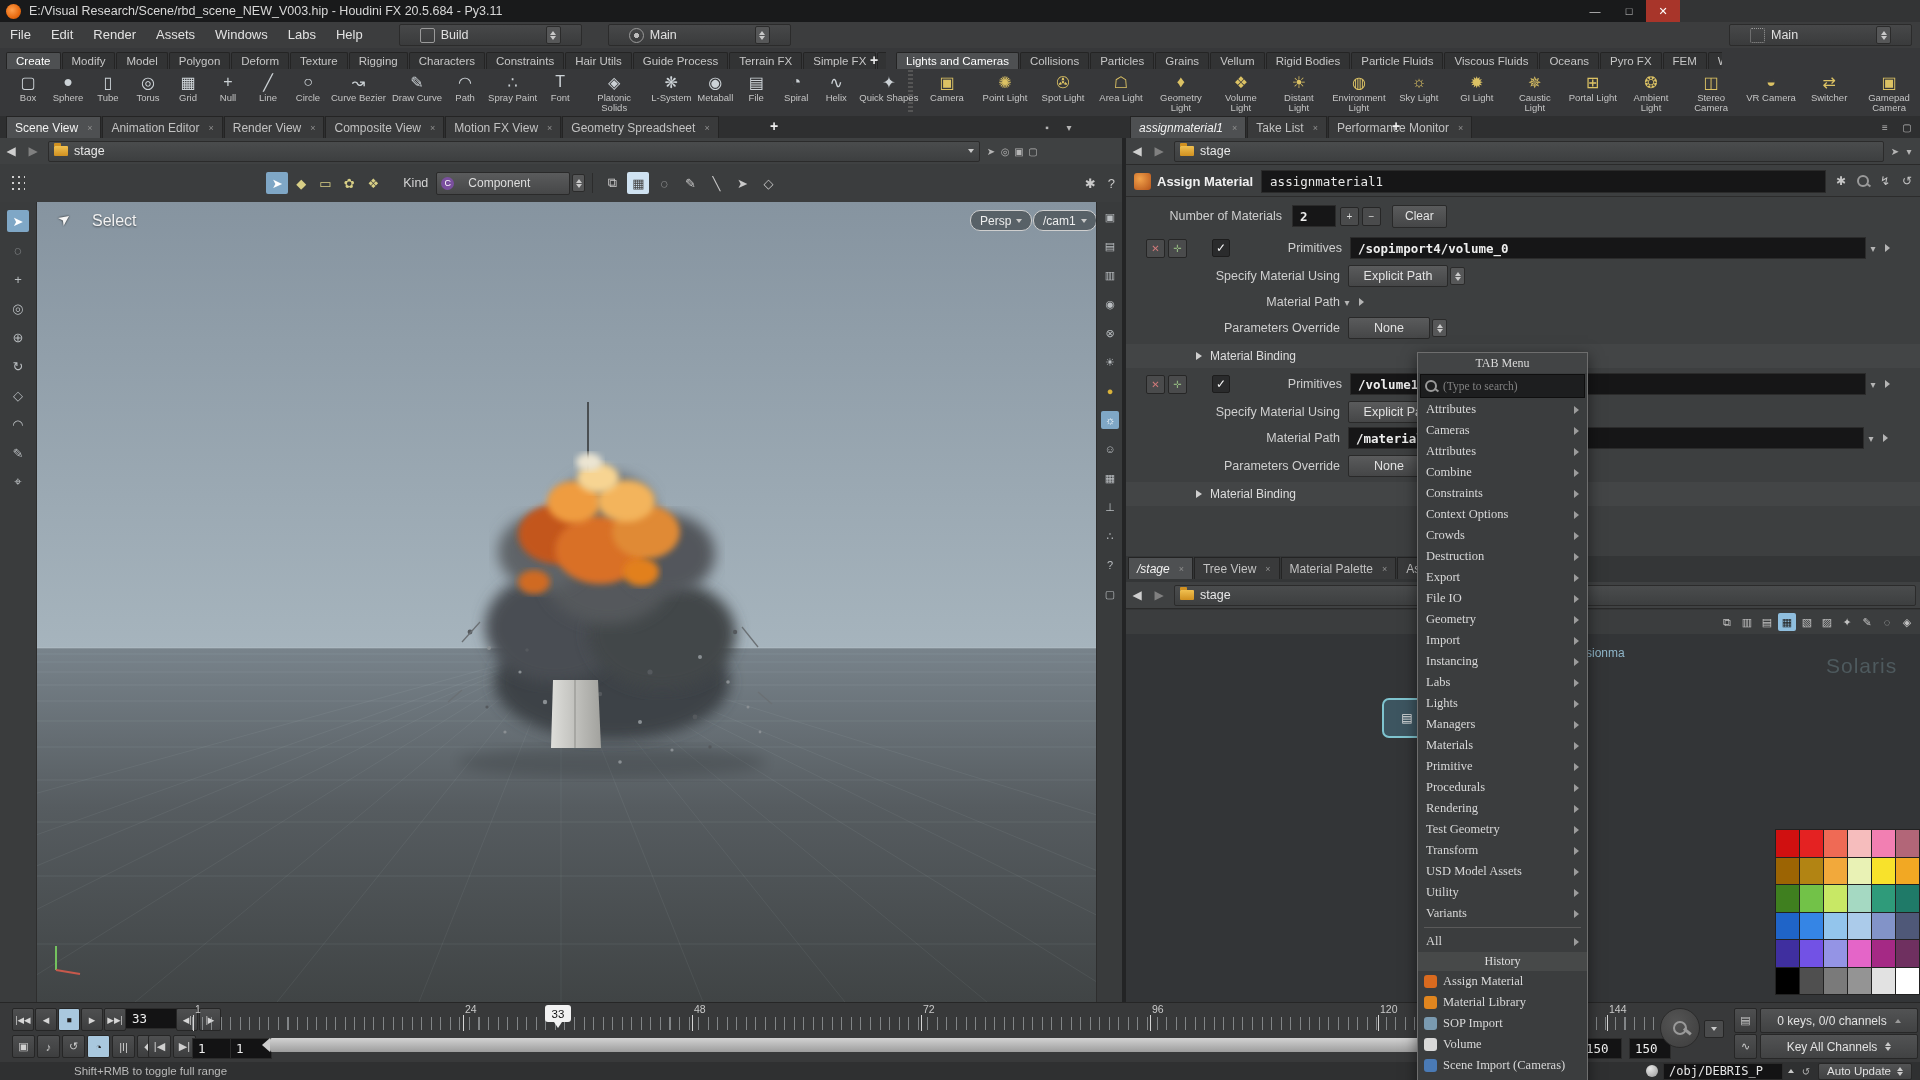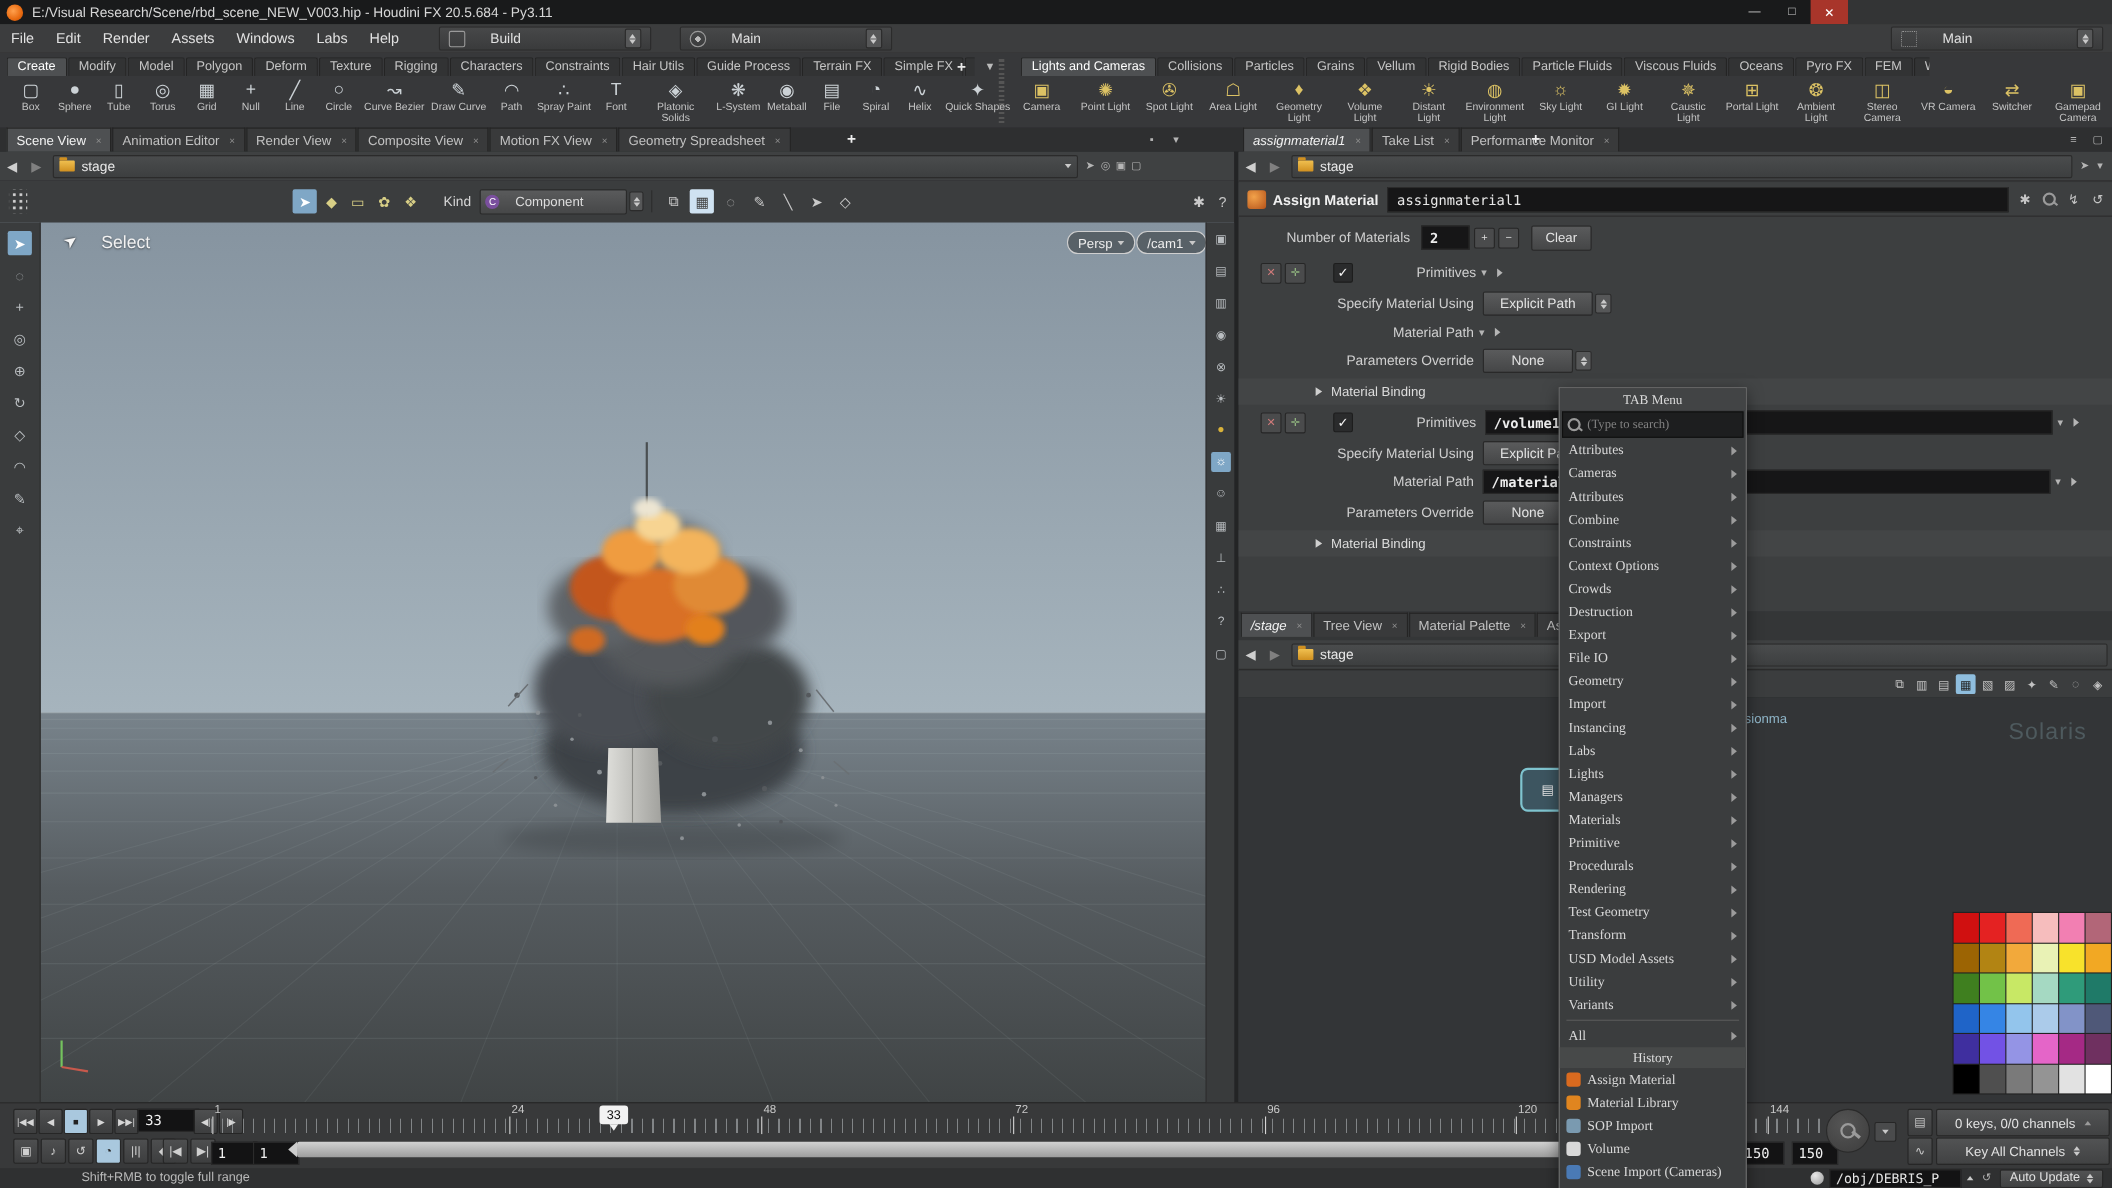--- a/index.html
+++ b/index.html
@@ -10,21 +10,21 @@
   .titlebar{position:absolute;left:0;top:0;width:1680px;height:22px;background:#191a1b;display:flex;align-items:center;}
   .hlogo{width:15px;height:15px;border-radius:50%;background:radial-gradient(circle at 40% 40%,#ffa04d,#e86a10 60%,#b34a08);margin:0 8px 0 6px;
          display:flex;align-items:center;justify-content:center;color:#fff;font-size:10px;font-weight:bold;}
   .title-text{color:#d8d8d8;font-size:12.5px;}
   .winbtns{margin-left:auto;display:flex;height:22px;}
   .winbtn{width:34px;height:22px;display:flex;align-items:center;justify-content:center;color:#ccc;font-size:11px;}
   .winbtn.close{background:#a8352a;color:#fff;}
   
   .menubar{position:absolute;left:0;top:22px;width:1920px;height:26px;background:#3c3d3e;display:flex;align-items:center;border-bottom:1px solid #2a2a2a;}
   .menu-item{padding:0 10px;color:#e2e2e2;font-size:13px;line-height:26px;}
-  .selector{display:flex;align-items:center;height:20px;background:linear-gradient(#474849,#3a3b3c);border:1px solid #2b2b2b;border-radius:2px;margin-left:26px;padding:0 8px;gap:17px;}
+  .selector{display:flex;align-items:center;height:20px;background:linear-gradient(#474849,#3a3b3c);border:1px solid #2b2b2b;border-radius:2px;margin-left:26px;padding:0 20px;}
   .selector .sel-icon{width:13px;height:13px;border:1px solid #9a9a9a;border-radius:2px;margin-right:6px;}
   .selector .sel-icon.round{border-radius:50%;background:radial-gradient(circle,#bbb 25%,transparent 28%);}
   .selector .sel-label{width:105px;color:#e0e0e0;font-size:12.5px;}
   .spin{width:13px;height:16px;background:#565758;border:1px solid #2b2b2b;border-radius:2px;display:flex;flex-direction:column;align-items:center;justify-content:center;gap:1px;}
   .tri-u{width:0;height:0;border-left:3px solid transparent;border-right:3px solid transparent;border-bottom:4px solid #c9c9c9;}
   .tri-d{width:0;height:0;border-left:3px solid transparent;border-right:3px solid transparent;border-top:4px solid #c9c9c9;}
   .tri-r{width:0;height:0;border-top:4px solid transparent;border-bottom:4px solid transparent;border-left:5px solid #b5b5b5;}
   
   .shelf{position:absolute;left:0;top:48px;width:1920px;height:68px;background:#37383a;}
   .shelf-tabs{position:absolute;left:6px;top:4px;height:17px;display:flex;align-items:flex-end;}
@@ -225,21 +225,21 @@
         <span class="stab li-root">Constraints</span>
         <span class="stab li-root">Hair Utils</span>
         <span class="stab li-root">Guide Process</span>
         <span class="stab li-root">Terrain FX</span>
         <span class="stab li-root">Simple FX</span>
         <span class="stab li-root">Volume</span>
       </div>
     <span class="shelf-plus" style="position:absolute;left:862px;top:4px">+</span>
     <span class="shelf-overflow">▼</span>
     <div class="shelf-vdiv"></div>
-    <div class="shelf-tabs" style="left:928px;width:826px;overflow:hidden">
+    <div class="shelf-tabs" style="left:896px;width:826px;overflow:hidden">
 
     <span class="stab li-root active">Lights and Cameras</span>
         <span class="stab li-root">Collisions</span>
         <span class="stab li-root">Particles</span>
         <span class="stab li-root">Grains</span>
         <span class="stab li-root">Vellum</span>
         <span class="stab li-root">Rigid Bodies</span>
         <span class="stab li-root">Particle Fluids</span>
         <span class="stab li-root">Viscous Fluids</span>
         <span class="stab li-root">Oceans</span>
@@ -746,20 +746,21 @@
       <span class="sqbtn" style="margin-left:4px">+</span>
       <span class="sqbtn">−</span>
       <span class="btn" style="margin-left:8px">Clear</span>
     </div>
 
     <div class="prow" style="left:0;top:98px;width:794px">
       <span class="sqbtn" style="margin-left:20px;color:#d07a7a">✕</span>
       <span class="sqbtn" style="color:#8fb37e">✛</span>
       <span class="checkbx" style="margin-left:22px">✓</span>
       <span class="plabel" style="width:112px">Primitives</span>
+      <span class="pfield" style="width:500px;margin-left:8px">/sopimport4/volume_0</span>
       <span class="mini-ic">▾</span>
       <span class="mini-ic">
           <i class="tri-r"></i>
         </span>
     </div>
     <div class="prow" style="left:0;top:126px;width:794px">
       <span class="plabel" style="width:214px">Specify Material Using</span>
       <span class="dd" style="width:98px;margin-left:8px">Explicit Path</span>
       <span class="spin" style="margin-left:2px">
           <i class="tri-u"></i>

